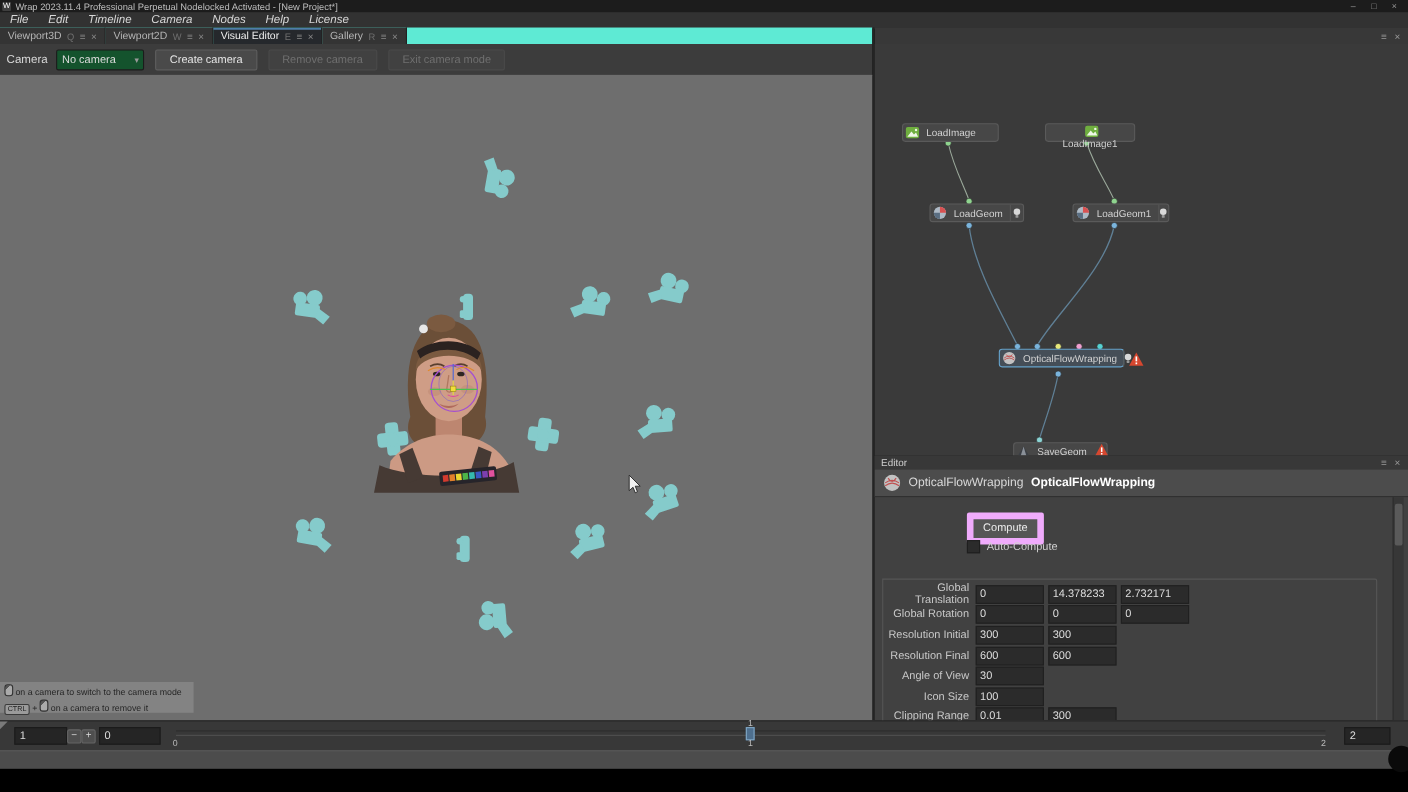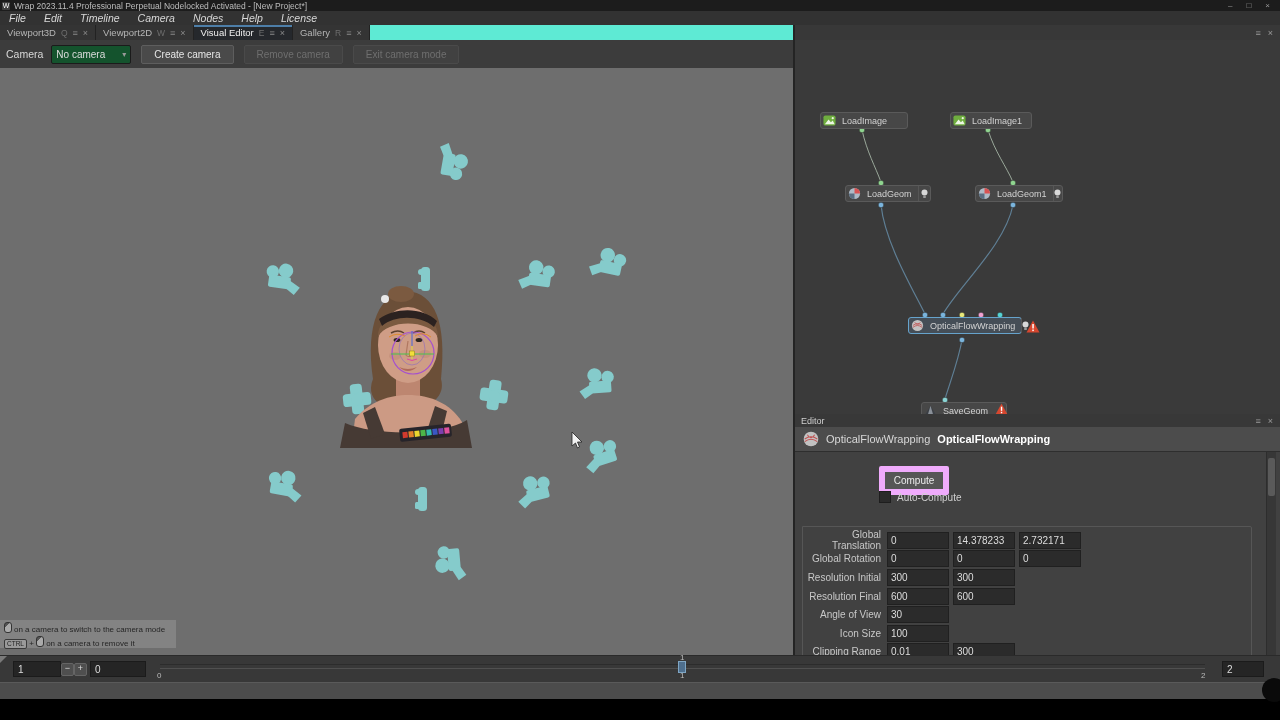--- a/index.html
+++ b/index.html
@@ -308,21 +308,21 @@
 
     <div class="gnode" style="left:25px;top:72px;width:88px;">
       <svg class="nico" viewBox="0 0 14 14">
           <rect x="0.5" y="1.5" width="13" height="11" rx="2" fill="#6fae3f"></rect>
           <polygon points="2,11 6,6 8.5,9 10.5,7 12.5,11" fill="#eef6e6"></polygon>
           <circle cx="10.5" cy="4.5" r="1.2" fill="#eef6e6"></circle>
         </svg>
       <span class="nlbl">LoadImage</span>
     </div>
 
-    <div class="gnode" style="left:155px;top:72px;width:82px;">
+    <div class="gnode" style="left:155px;top:72px;width:82px;flex-direction:column;">
       <svg class="nico" viewBox="0 0 14 14">
           <rect x="0.5" y="1.5" width="13" height="11" rx="2" fill="#6fae3f"></rect>
           <polygon points="2,11 6,6 8.5,9 10.5,7 12.5,11" fill="#eef6e6"></polygon>
           <circle cx="10.5" cy="4.5" r="1.2" fill="#eef6e6"></circle>
         </svg>
       <span class="nlbl">LoadImage1</span>
     </div>
 
     <div class="gnode" style="left:50px;top:145px;width:86px;">
       <svg class="nico" viewBox="0 0 14 14">

